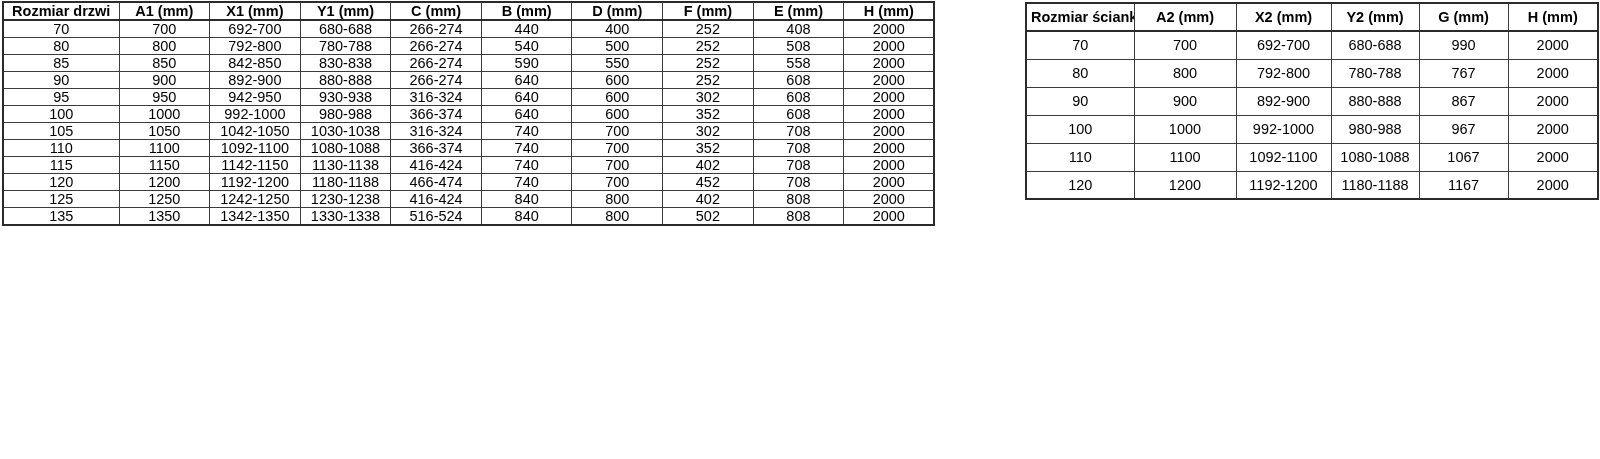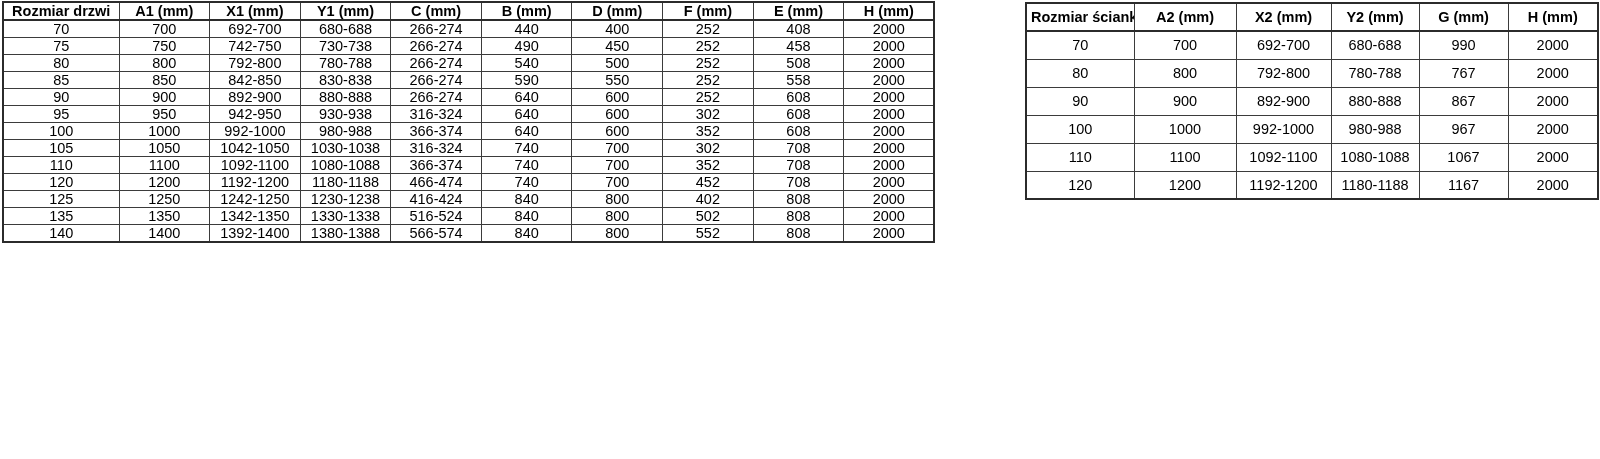--- a/index.html
+++ b/index.html
@@ -89,32 +89,20 @@
           <td>692-700</td>
           <td>680-688</td>
           <td>266-274</td>
           <td>440</td>
           <td>400</td>
           <td>252</td>
           <td>408</td>
           <td>2000</td>
         </tr>
         <tr>
-          <td>75</td>
-          <td>750</td>
-          <td>742-750</td>
-          <td>730-738</td>
-          <td>266-274</td>
-          <td>490</td>
-          <td>450</td>
-          <td>252</td>
-          <td>458</td>
-          <td>2000</td>
-        </tr>
-        <tr>
           <td>80</td>
           <td>800</td>
           <td>792-800</td>
           <td>780-788</td>
           <td>266-274</td>
           <td>540</td>
           <td>500</td>
           <td>252</td>
           <td>508</td>
           <td>2000</td>
@@ -185,20 +173,32 @@
           <td>1092-1100</td>
           <td>1080-1088</td>
           <td>366-374</td>
           <td>740</td>
           <td>700</td>
           <td>352</td>
           <td>708</td>
           <td>2000</td>
         </tr>
         <tr>
+          <td>115</td>
+          <td>1150</td>
+          <td>1142-1150</td>
+          <td>1130-1138</td>
+          <td>416-424</td>
+          <td>740</td>
+          <td>700</td>
+          <td>402</td>
+          <td>708</td>
+          <td>2000</td>
+        </tr>
+        <tr>
           <td>120</td>
           <td>1200</td>
           <td>1192-1200</td>
           <td>1180-1188</td>
           <td>466-474</td>
           <td>740</td>
           <td>700</td>
           <td>452</td>
           <td>708</td>
           <td>2000</td>
@@ -220,32 +220,20 @@
           <td>1350</td>
           <td>1342-1350</td>
           <td>1330-1338</td>
           <td>516-524</td>
           <td>840</td>
           <td>800</td>
           <td>502</td>
           <td>808</td>
           <td>2000</td>
         </tr>
-        <tr>
-          <td>140</td>
-          <td>1400</td>
-          <td>1392-1400</td>
-          <td>1380-1388</td>
-          <td>566-574</td>
-          <td>840</td>
-          <td>800</td>
-          <td>552</td>
-          <td>808</td>
-          <td>2000</td>
-        </tr>
       </tbody>
     </table>
   <table class="tbl right-tbl">
       <colgroup>
         <col>
         <col>
         <col>
         <col>
         <col>
         <col>

